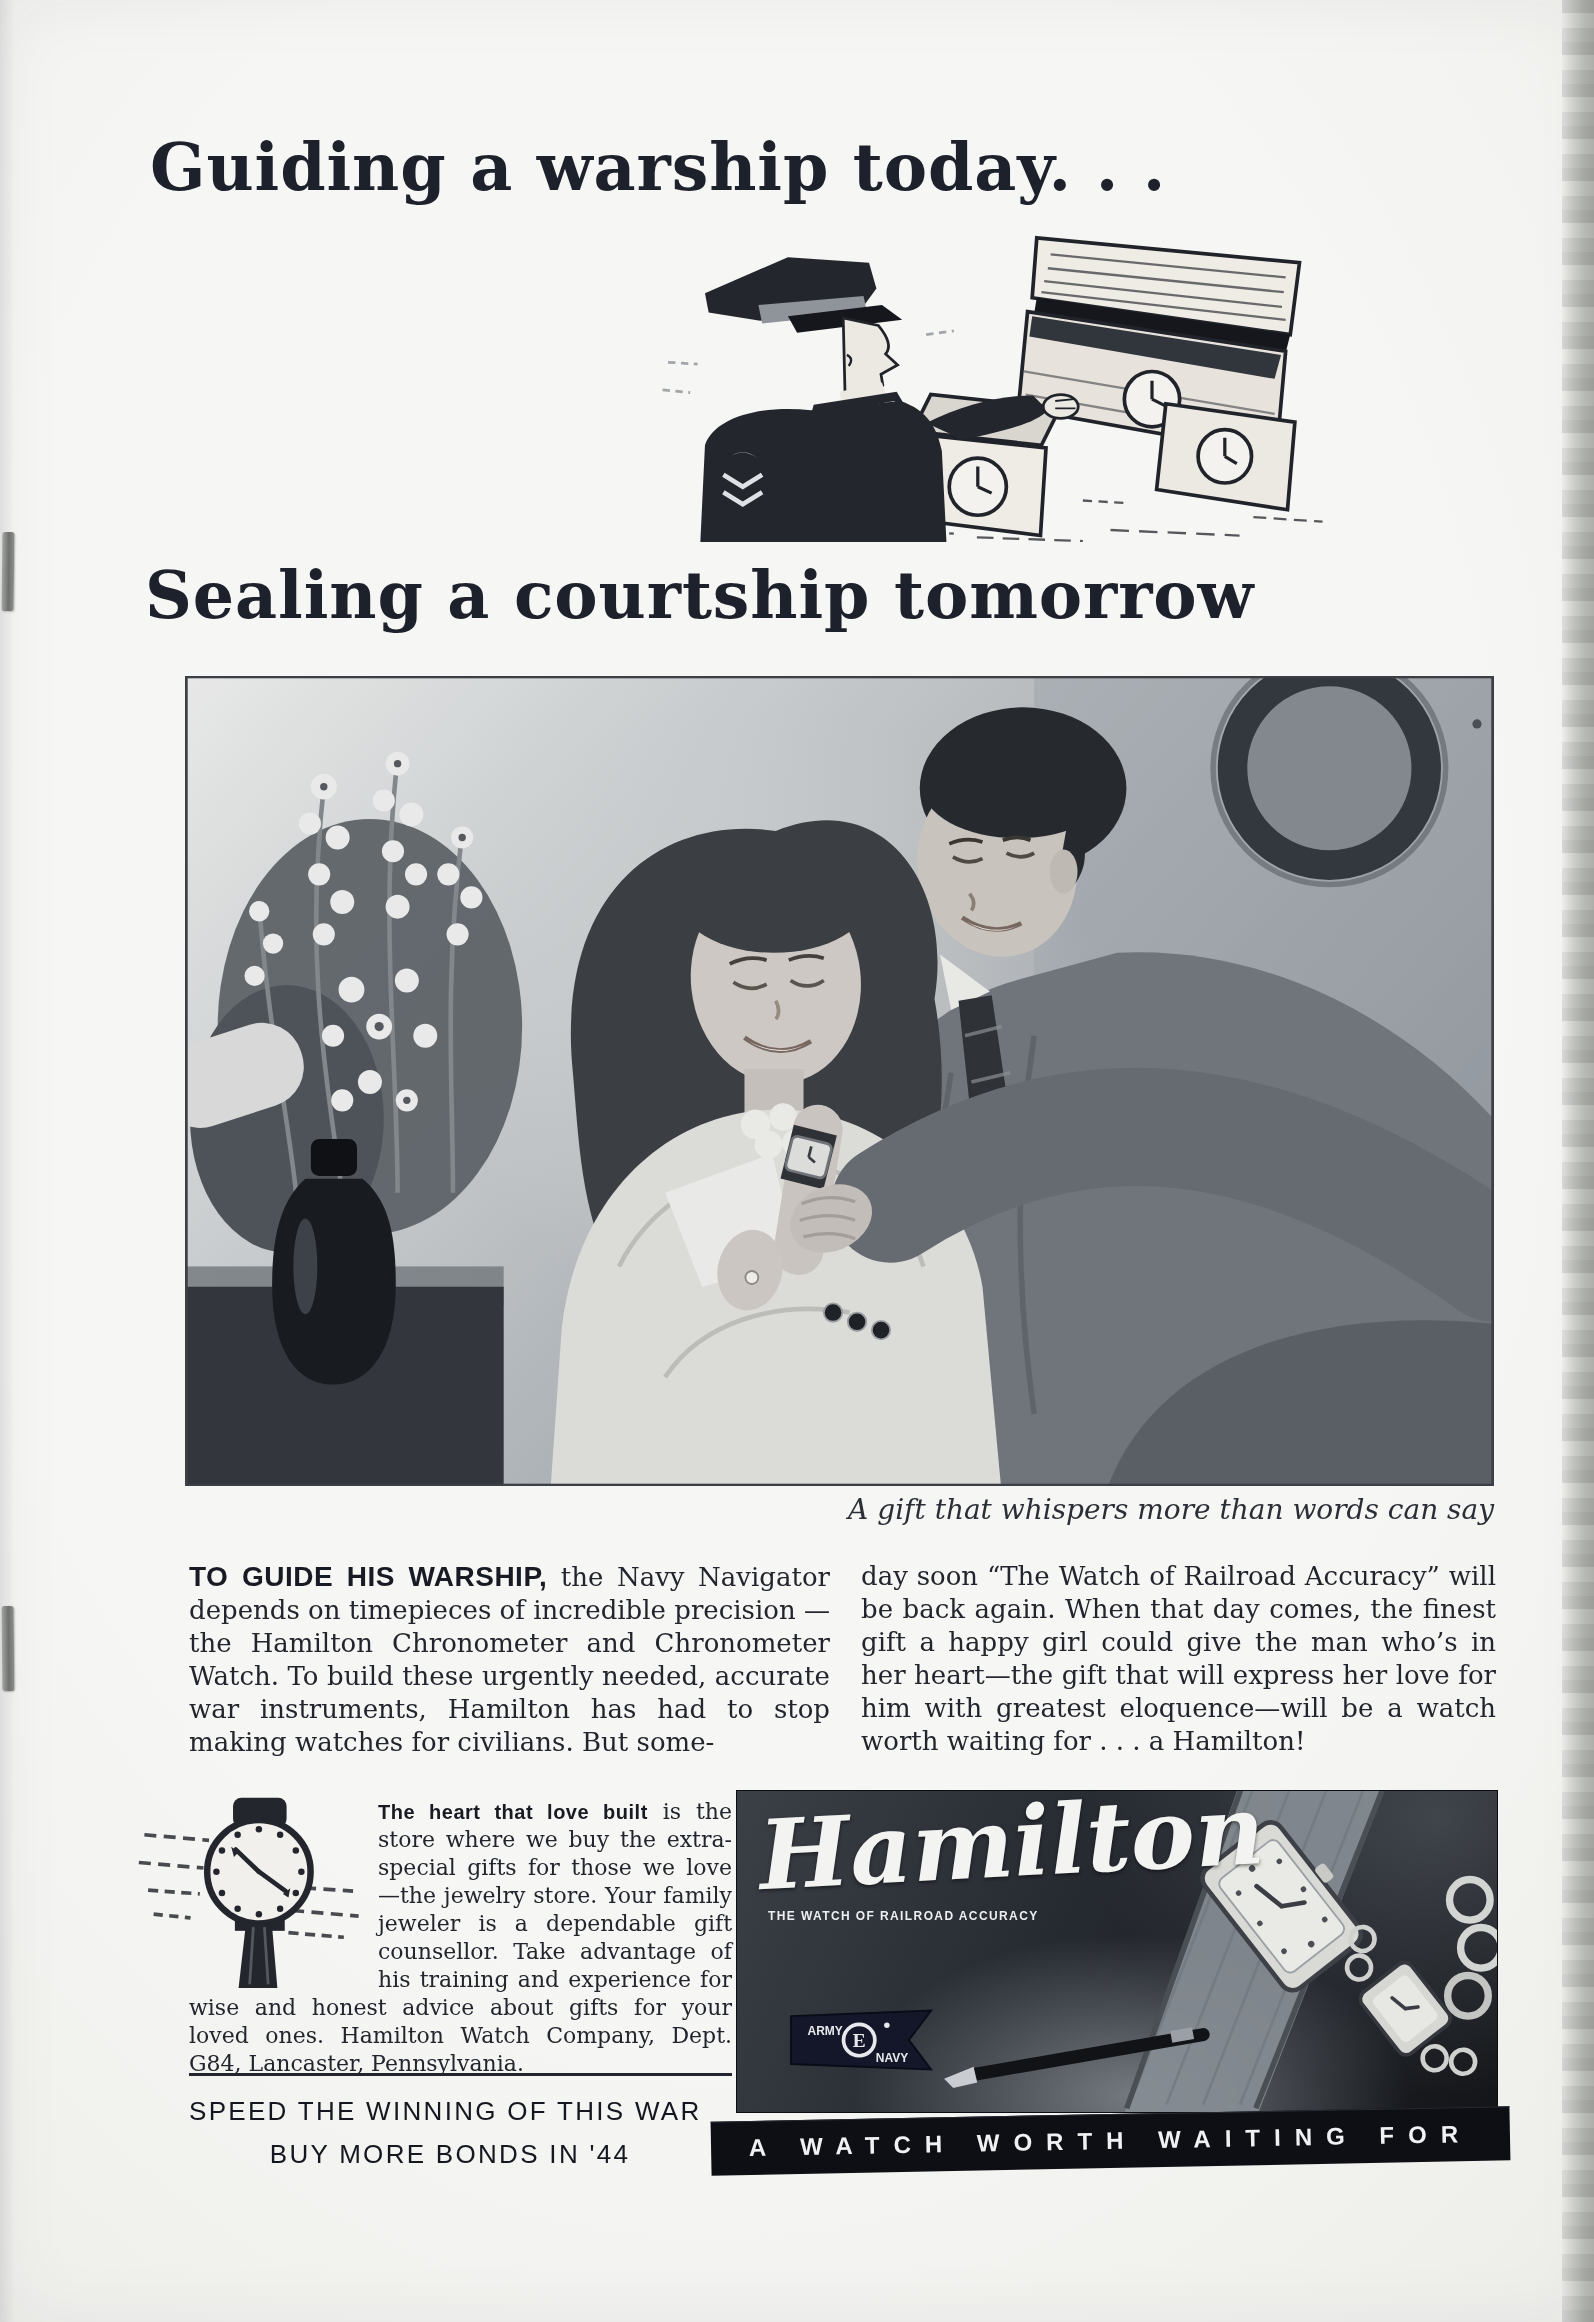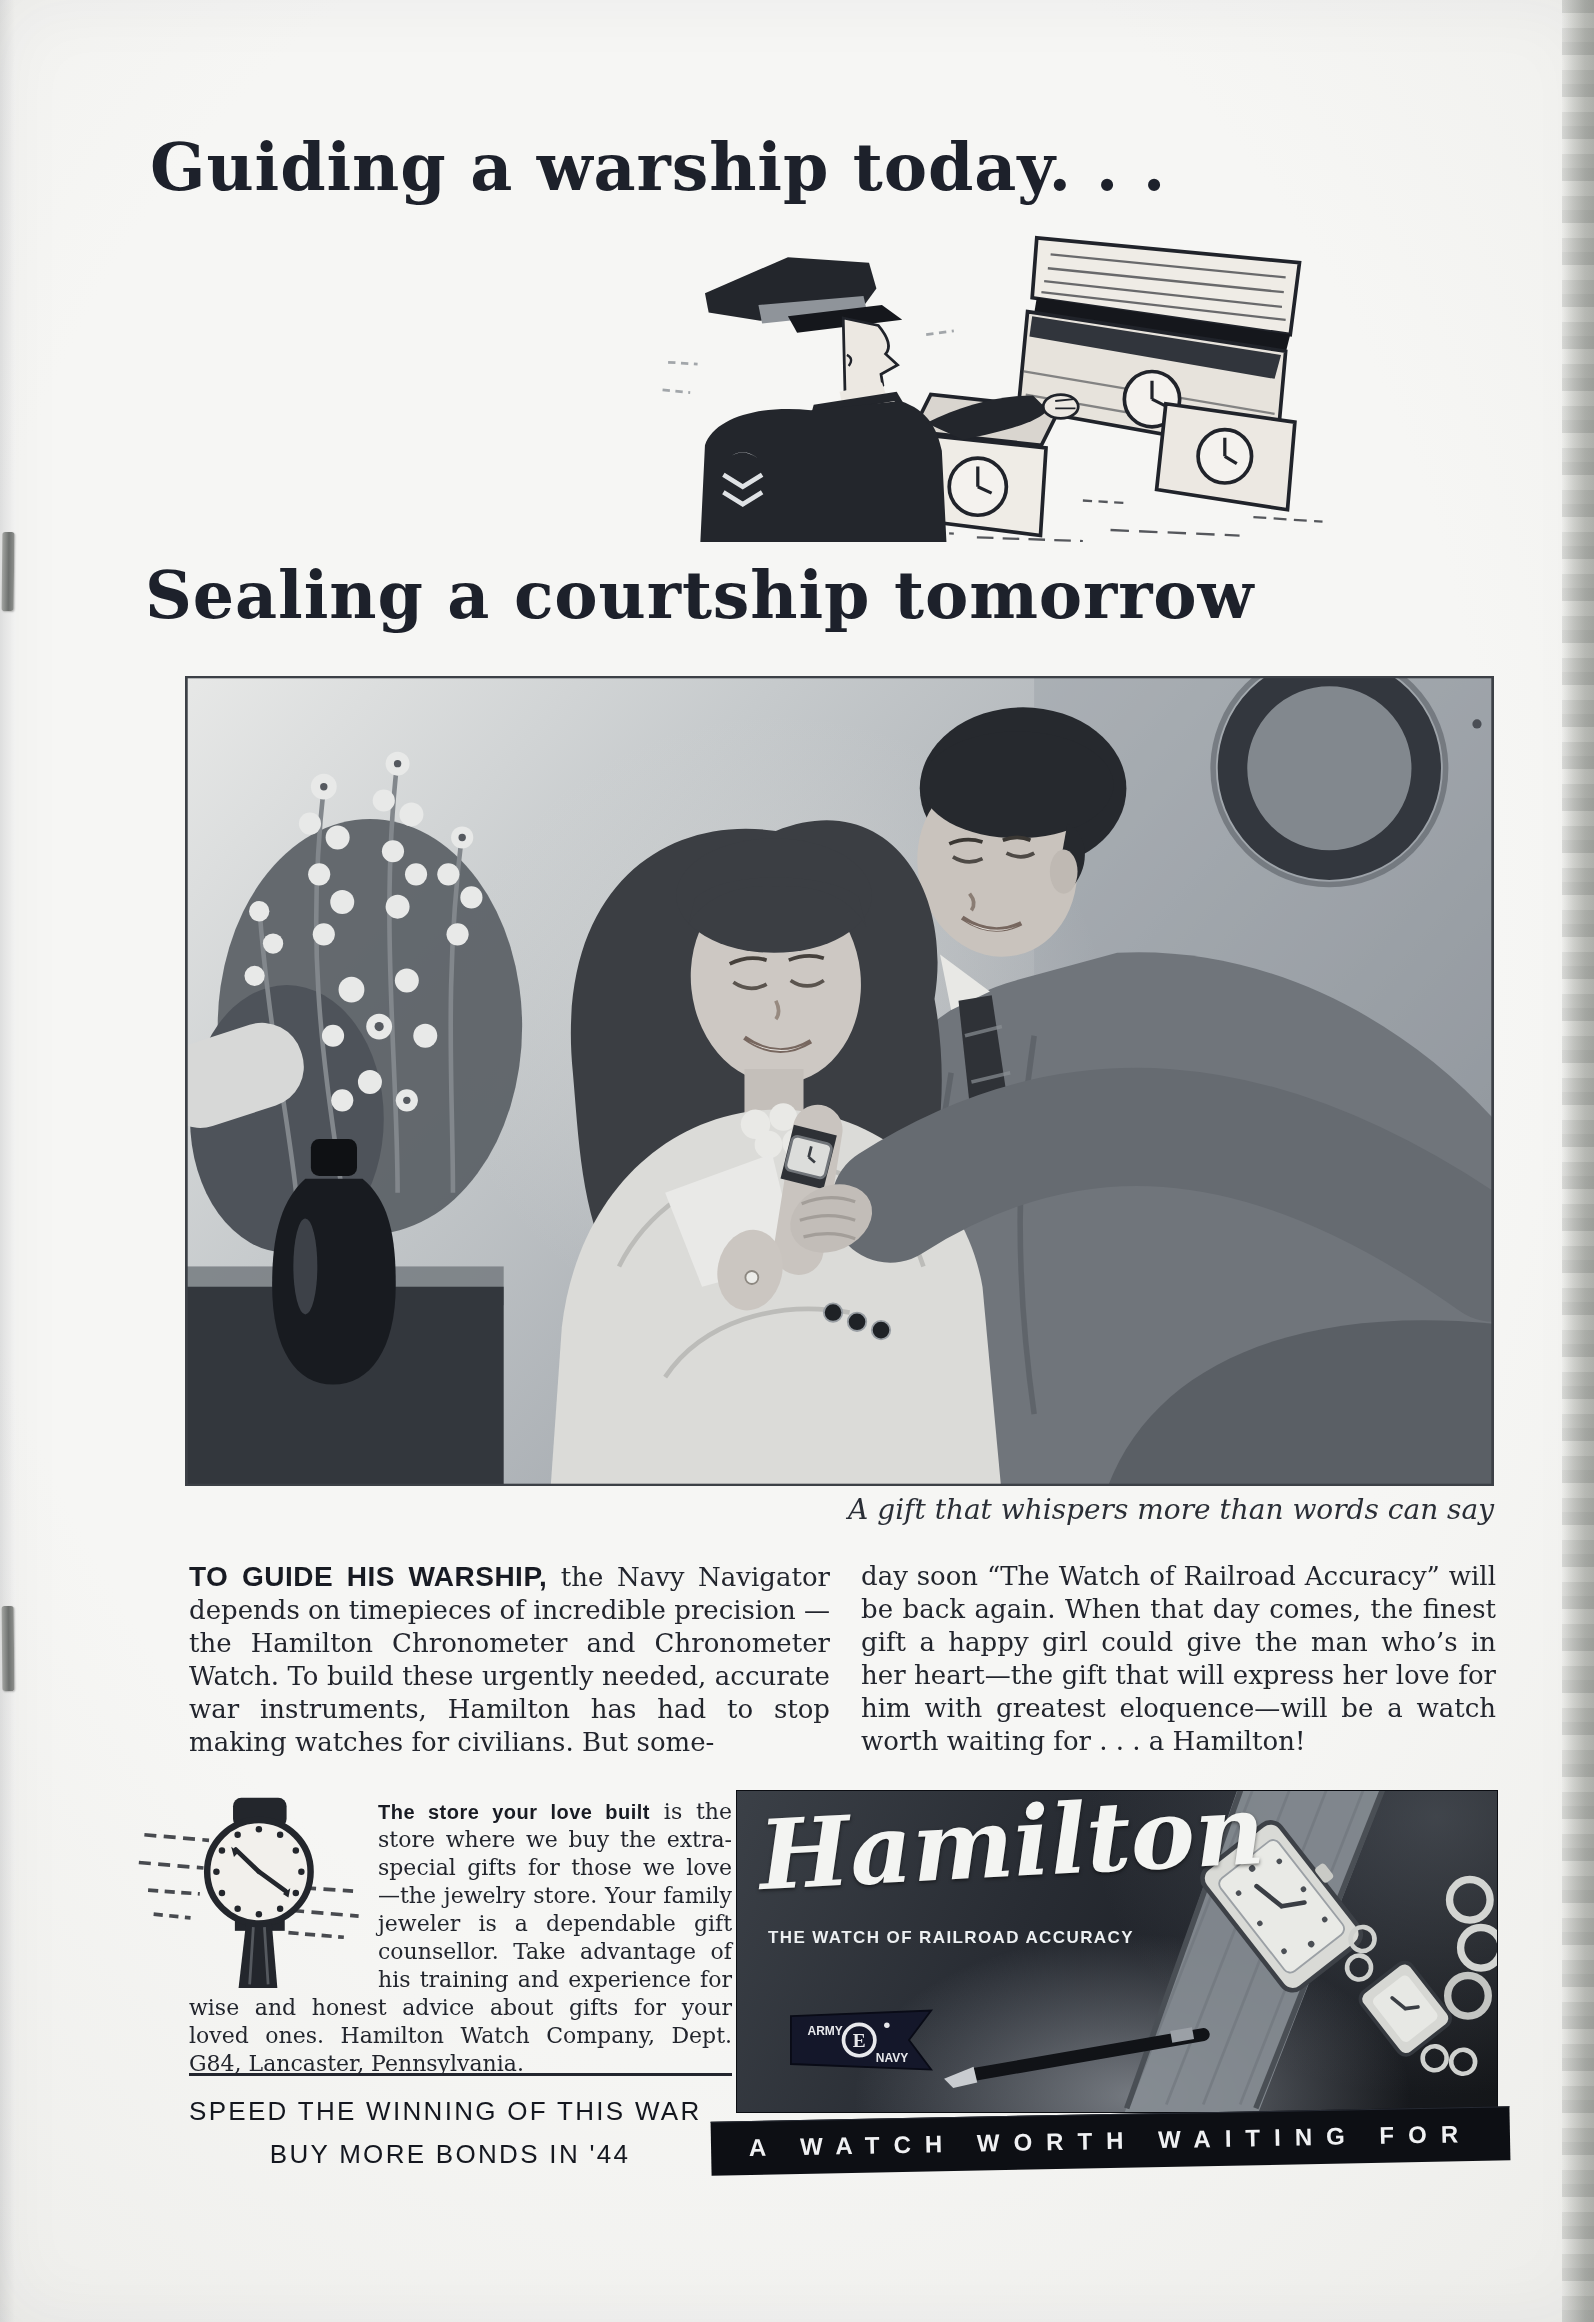--- a/index.html
+++ b/index.html
@@ -92,21 +92,21 @@
   .hbox .logo{
     position:absolute; left:22px; top:-5.5px;
     font-family:"DejaVu Serif", serif; font-style:italic; font-weight:bold;
     font-size:96px; color:#f3f4f2; transform:rotate(-3deg);
     text-shadow:0 1.8px 3.7px rgba(0,0,0,.5);
     white-space:nowrap;
   }
   .hbox .tagline{
     position:absolute; left:31px; top:118px;
     font-family:"Liberation Sans", sans-serif; font-weight:bold;
-    font-size:17px; letter-spacing:1.4px; color:#edf0f2; white-space:nowrap;margin-top:19px;
+    font-size:12px; letter-spacing:1.4px; color:#edf0f2; white-space:nowrap;
   }
   .banner{
     position:absolute; left:711px; top:2114px; width:799px; height:53px;
     background:#0d0f14; transform:rotate(-1.1deg);
     border-top:1.8px solid #262a33;
     text-align:center;
   }
   .banner .btxt{
     font-family:"Liberation Sans", sans-serif; font-weight:bold;
     font-size:24px; letter-spacing:14px; line-height:51px; color:#f0f1f3;
@@ -387,21 +387,21 @@
         <path d="M134,82 L163,103"></path>
     </g>
     <polygon points="104,55 112,61 107,66" fill="#23262c"></polygon>
     <polygon points="168,100 160,106 166,110" fill="#23262c"></polygon>
     <polygon points="120,138 148,138 154,208 112,208" fill="#23262c"></polygon>
     <path d="M128,142 L124,204 M140,142 L144,204" stroke="#55595f" stroke-width="3"></path>
   </svg>
 
   <div class="store">
     <div class="spacer"></div>
-    <span class="lead-sans">The store your love built</span><span> is the store where we buy the extra-special gifts for those we love —the jewelry store. Your family jeweler is a dependable gift counsellor. Take advantage of his training and experience for wise and honest advice about gifts for your loved ones. Hamilton Watch Company, Dept. G84, Lancaster, Pennsylvania.</span>
+    <span class="lead-sans">The heart that love built</span><span> is the store where we buy the extra-special gifts for those we love —the jewelry store. Your family jeweler is a dependable gift counsellor. Take advantage of his training and experience for wise and honest advice about gifts for your loved ones. Hamilton Watch Company, Dept. G84, Lancaster, Pennsylvania.</span>
   </div>
 
   <div class="rule"></div>
   <div class="bonds">
     <div class="l1">SPEED THE WINNING OF THIS WAR</div>
     <div class="l2">BUY MORE BONDS IN '44</div>
   </div>
 
   <div class="hbox">
     <svg class="overlay-svg" width="760" height="321" viewBox="0 0 823 348">

